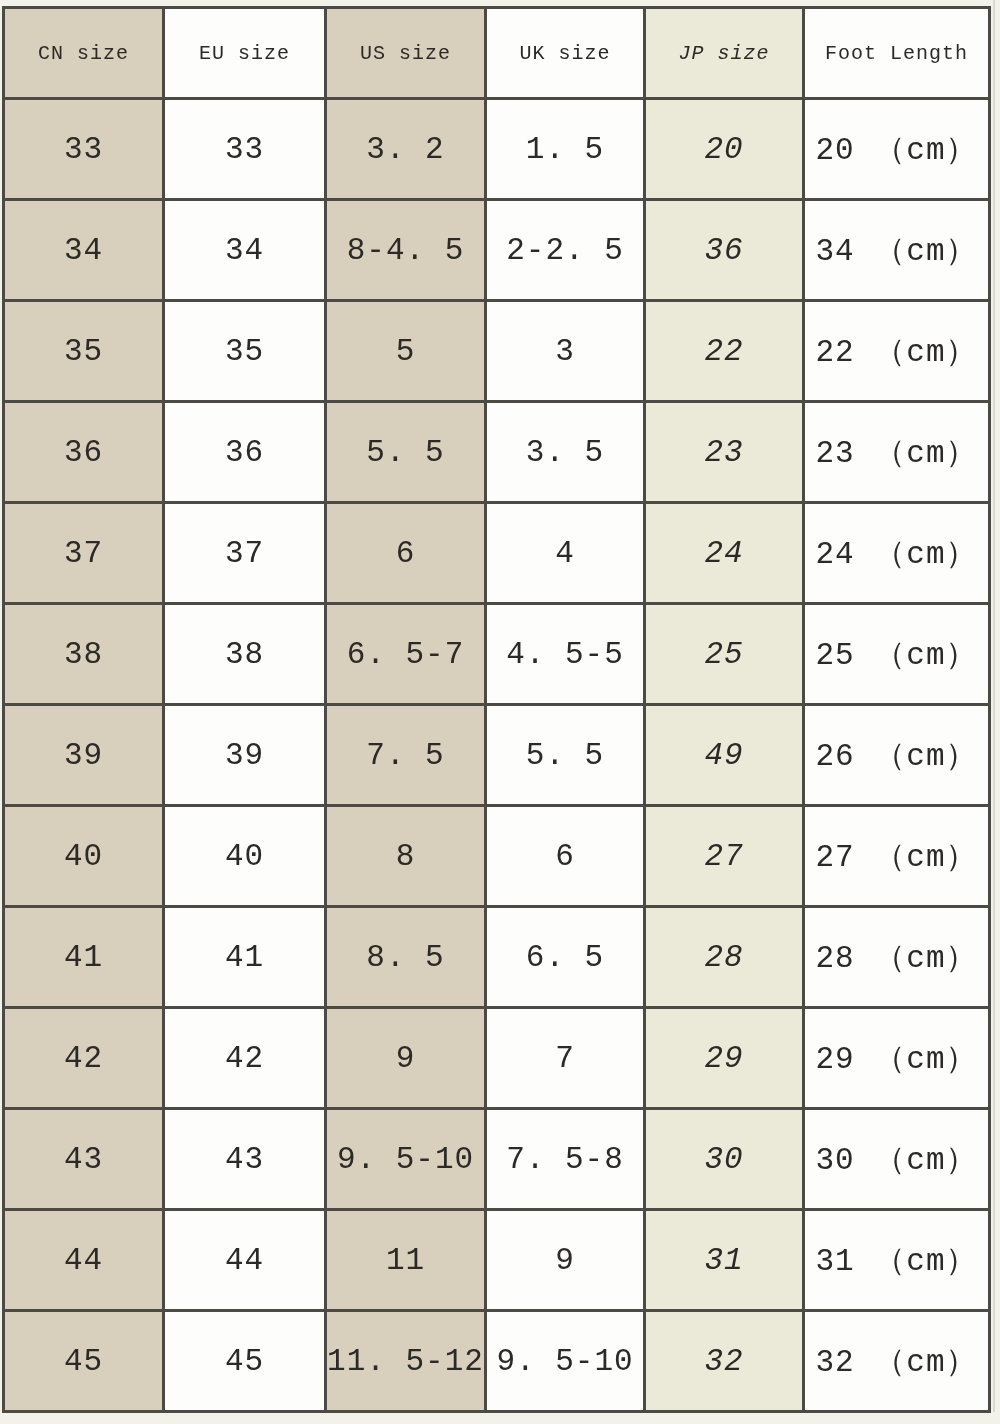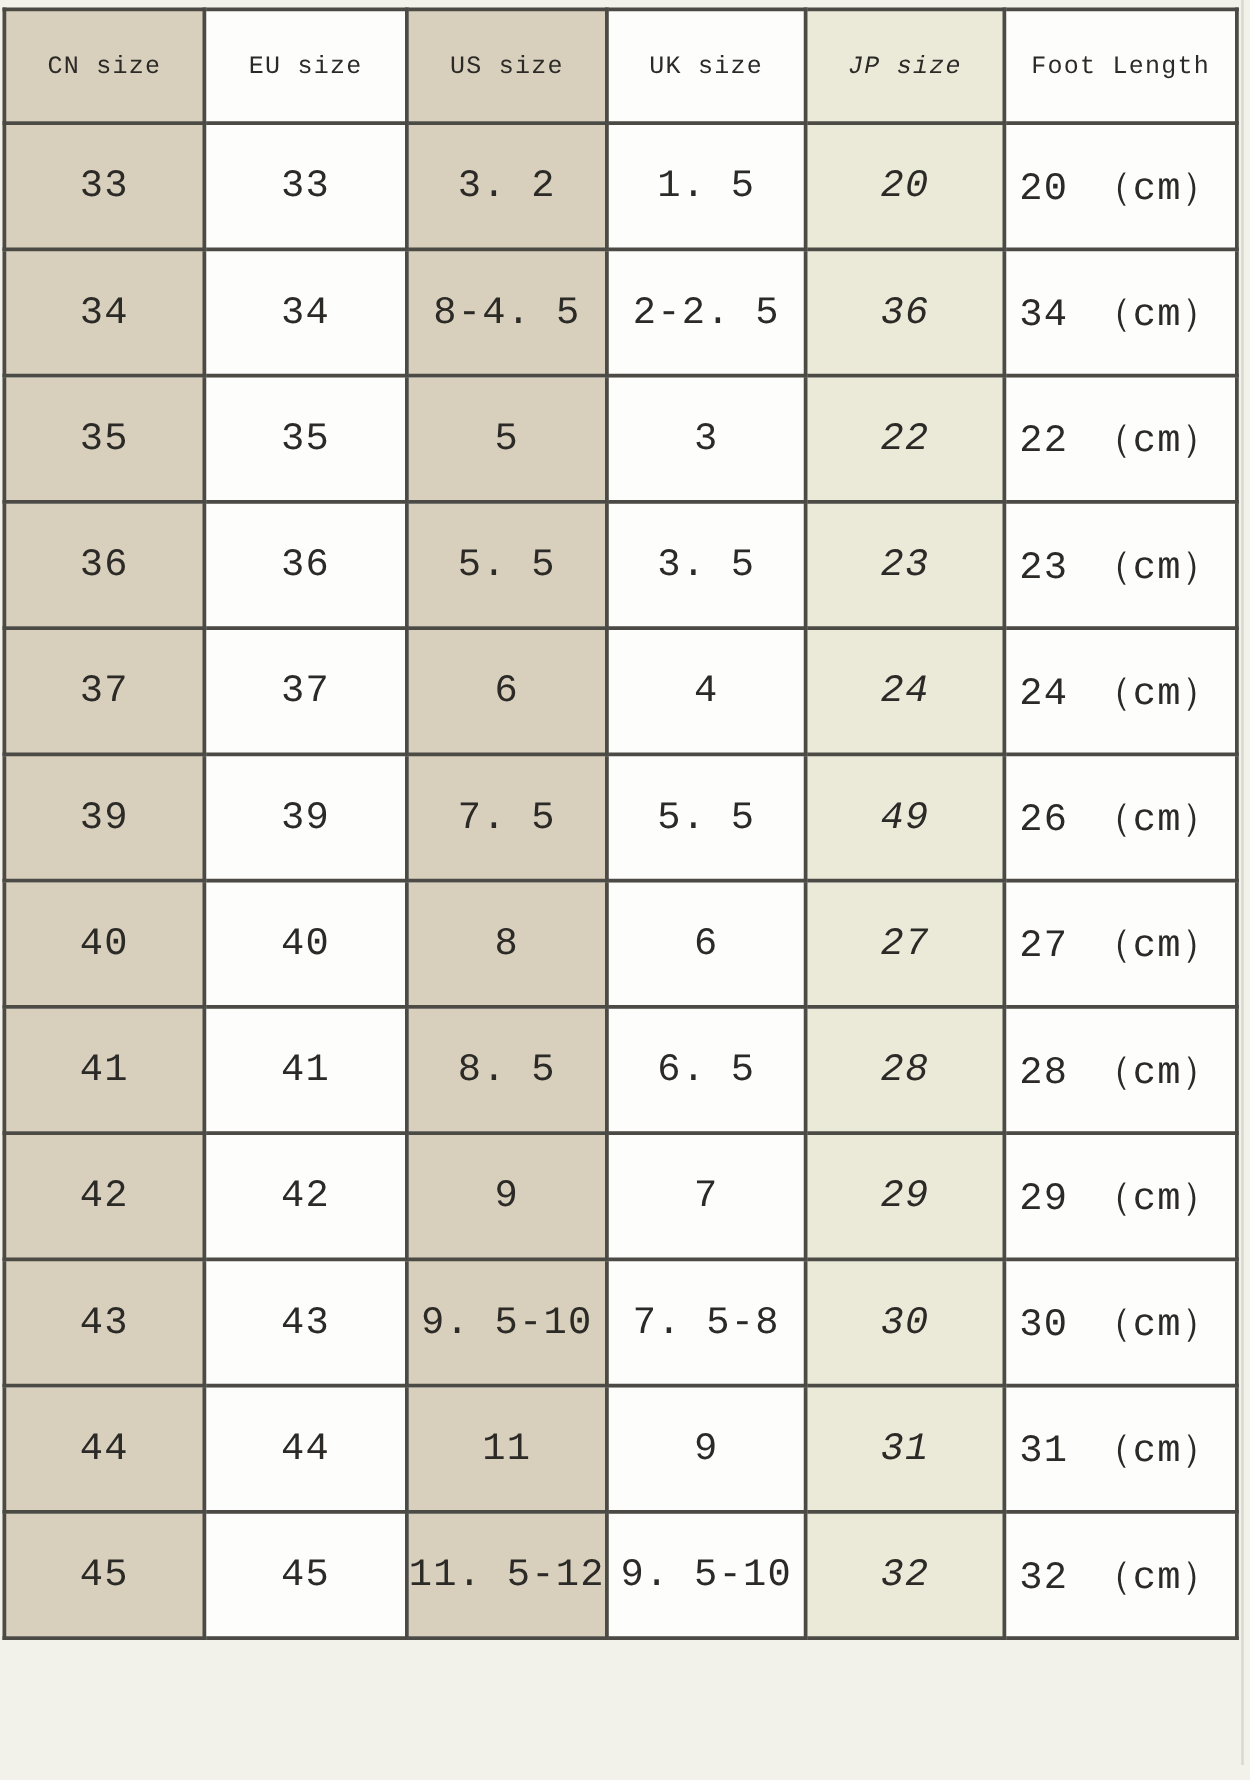--- a/index.html
+++ b/index.html
@@ -119,20 +119,28 @@
         </tr>
         <tr>
           <td class="bg-tan">37</td>
           <td class="bg-white">37</td>
           <td class="bg-tan">6</td>
           <td class="bg-white">4</td>
           <td class="bg-green">24</td>
           <td class="bg-white">24 （cm）</td>
         </tr>
         <tr>
+          <td class="bg-tan">38</td>
+          <td class="bg-white">38</td>
+          <td class="bg-tan">6. 5-7</td>
+          <td class="bg-white">4. 5-5</td>
+          <td class="bg-green">25</td>
+          <td class="bg-white">25 （cm）</td>
+        </tr>
+        <tr>
           <td class="bg-tan">39</td>
           <td class="bg-white">39</td>
           <td class="bg-tan">7. 5</td>
           <td class="bg-white">5. 5</td>
           <td class="bg-green">49</td>
           <td class="bg-white">26 （cm）</td>
         </tr>
         <tr>
           <td class="bg-tan">40</td>
           <td class="bg-white">40</td>

